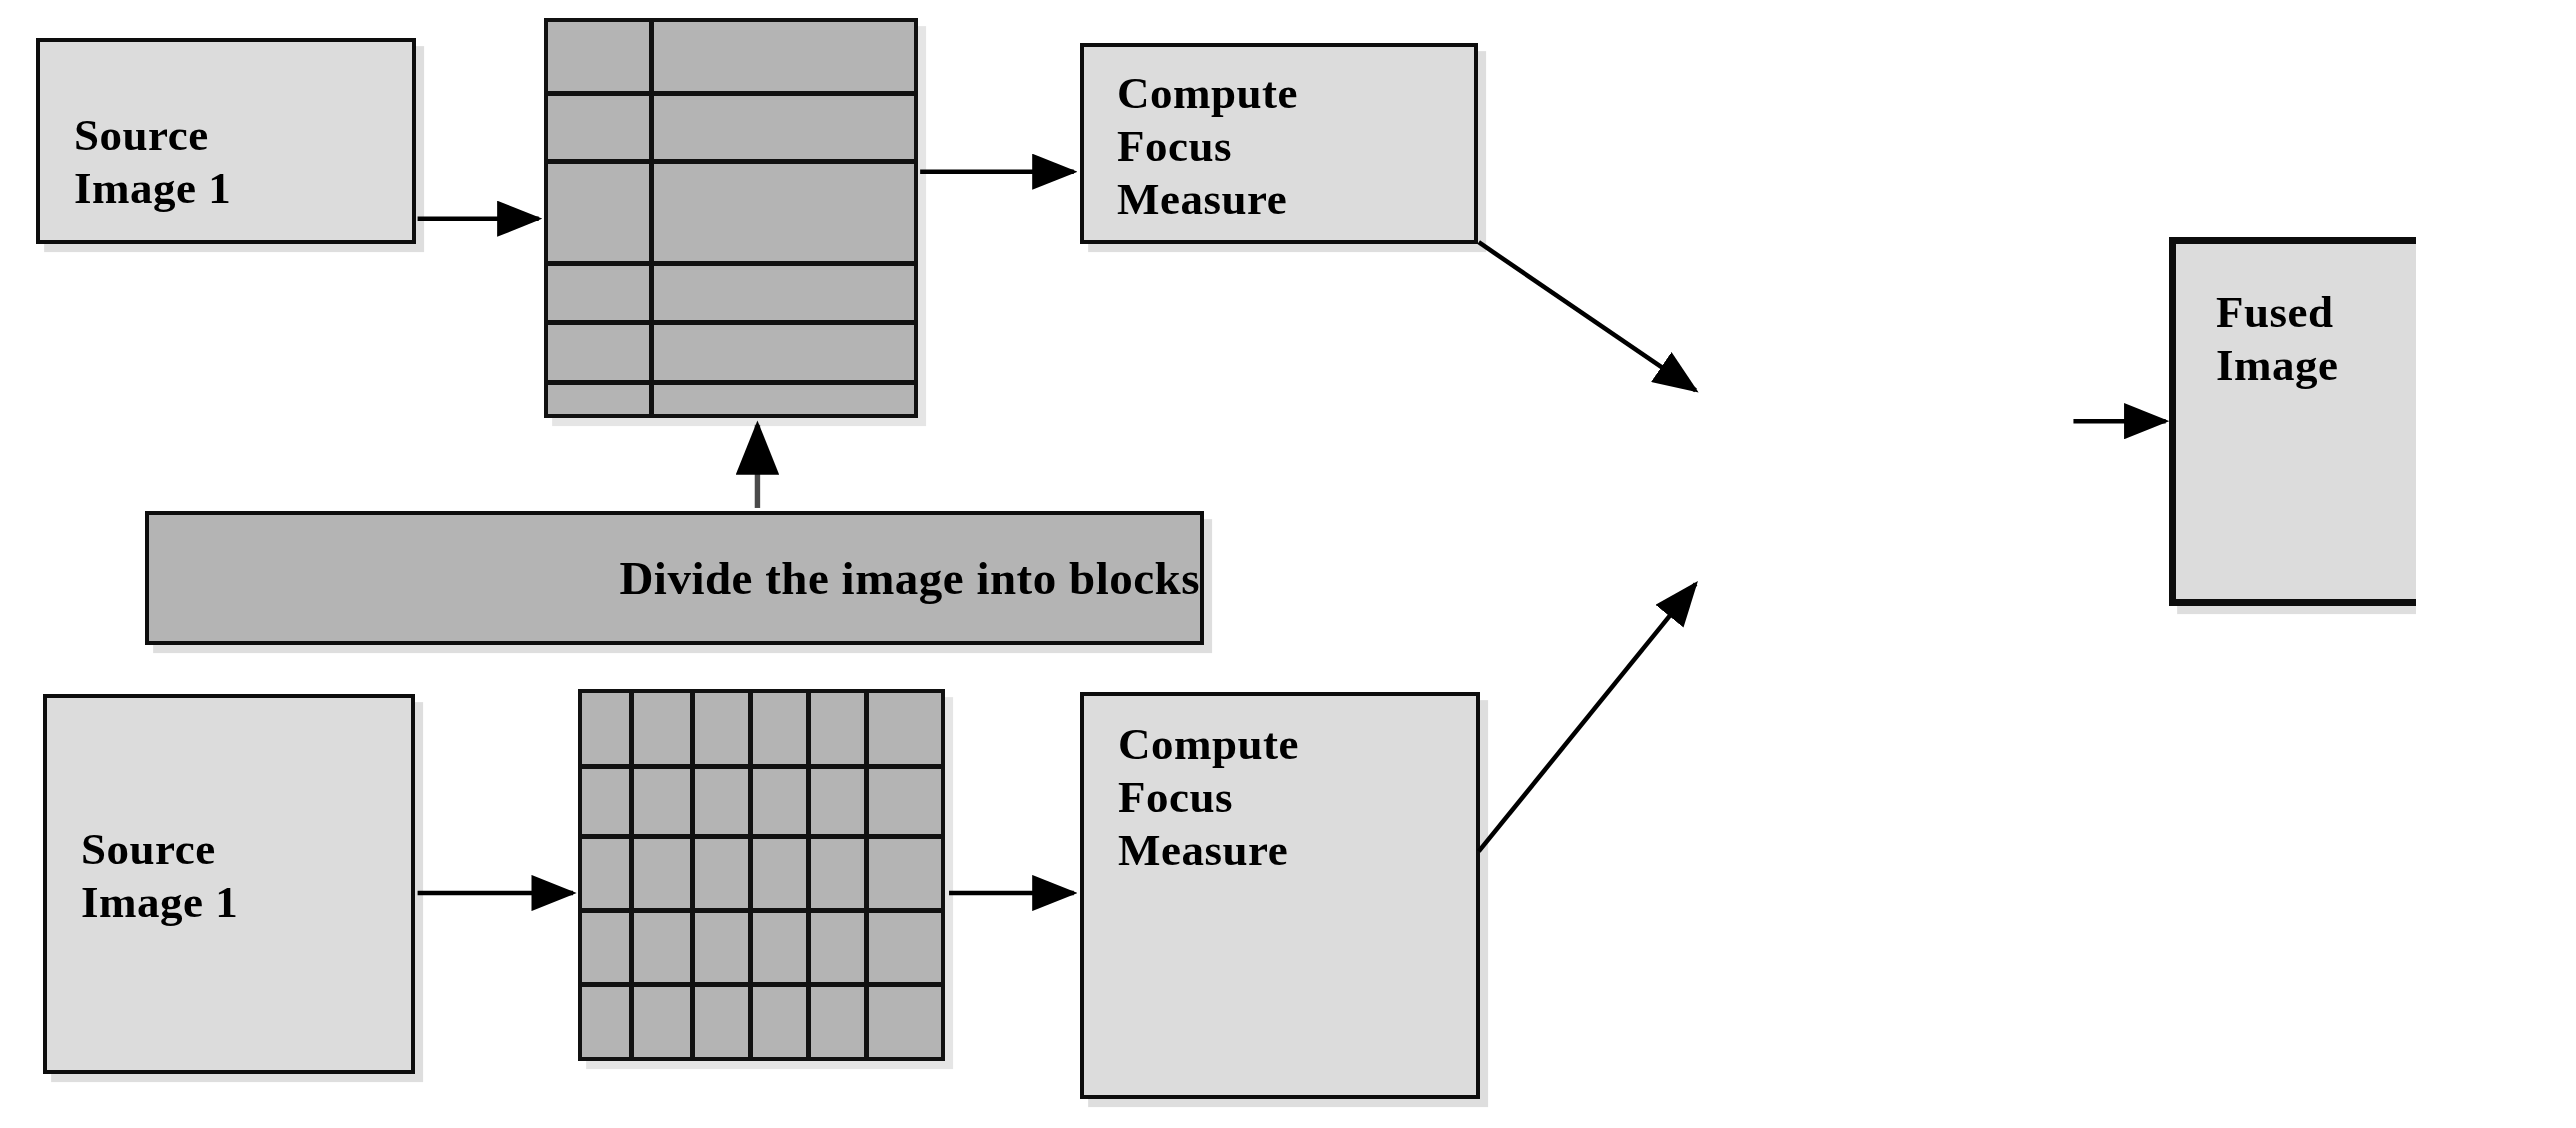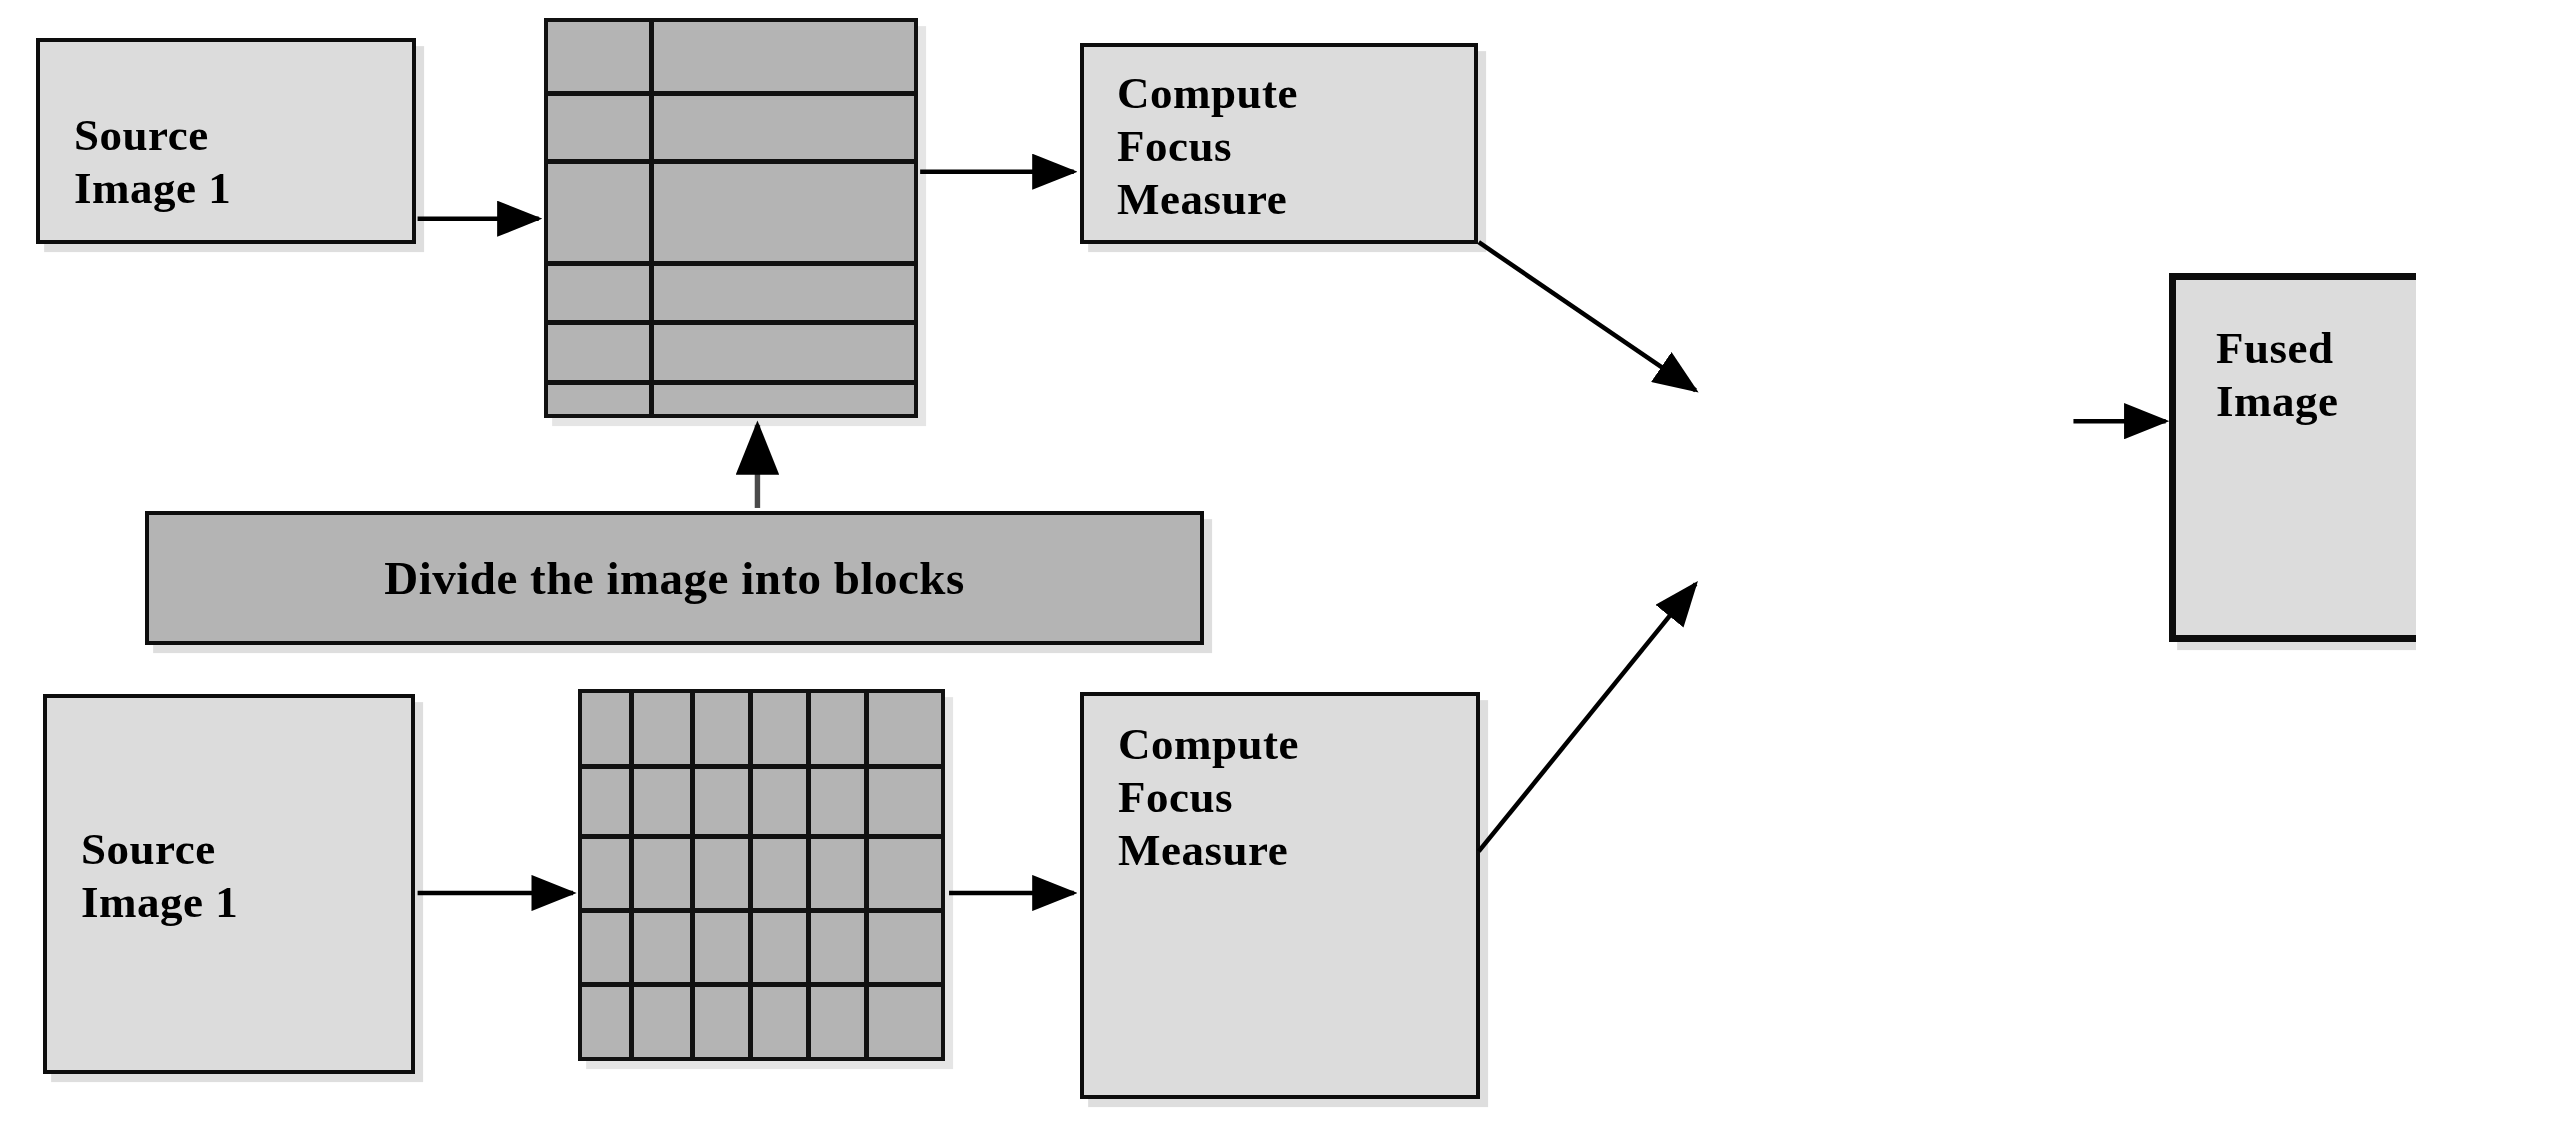--- a/index.html
+++ b/index.html
@@ -51,21 +51,20 @@
   #cfm-top .label { font-size: 45px; padding: 20px 0 0 33px; }
 
   #choose-maxima {
     left: 1699px; top: 240px; width: 372px; height: 362px;
   }
   #choose-maxima .label { font-size: 45px; padding: 42px 0 0 36px; }
 
   #fused-image {
     left: 2169px; top: 237px; width: 372px; height: 369px;
     border-width: 7.2px;
-    margin-top: 36px;
   }
   #fused-image .label { font-size: 45px; padding: 42px 0 0 40px; }
 
   #src-img-bottom {
     left: 43px; top: 694px; width: 372px; height: 380px;
   }
   #src-img-bottom .label { font-size: 45px; padding: 125px 0 0 34px; }
 
   #cfm-bottom {
     left: 1080px; top: 692px; width: 400px; height: 407px;
@@ -73,21 +72,21 @@
   #cfm-bottom .label { font-size: 45px; padding: 22px 0 0 34px; }
 
   
   #divide-blocks {
     position: absolute;
     left: 145px; top: 511px; width: 1059px; height: 134px;
     box-sizing: border-box;
     background: #b4b4b4;
     border: 4.5px solid #0d0d0d;
     box-shadow: 8.1px 8.1px 0 0 rgba(0,0,0,0.13);
-    display: flex; align-items: center; justify-content: center;
+    display: flex; align-items: center; justify-content: flex-end;
   }
   #divide-blocks .label {
     font-size: 47px; font-weight: bold; color: #000000; letter-spacing: 0.5px;
   }
 
   
   .grid {
     position: absolute;
     box-sizing: border-box;
     background: #b4b4b4;

